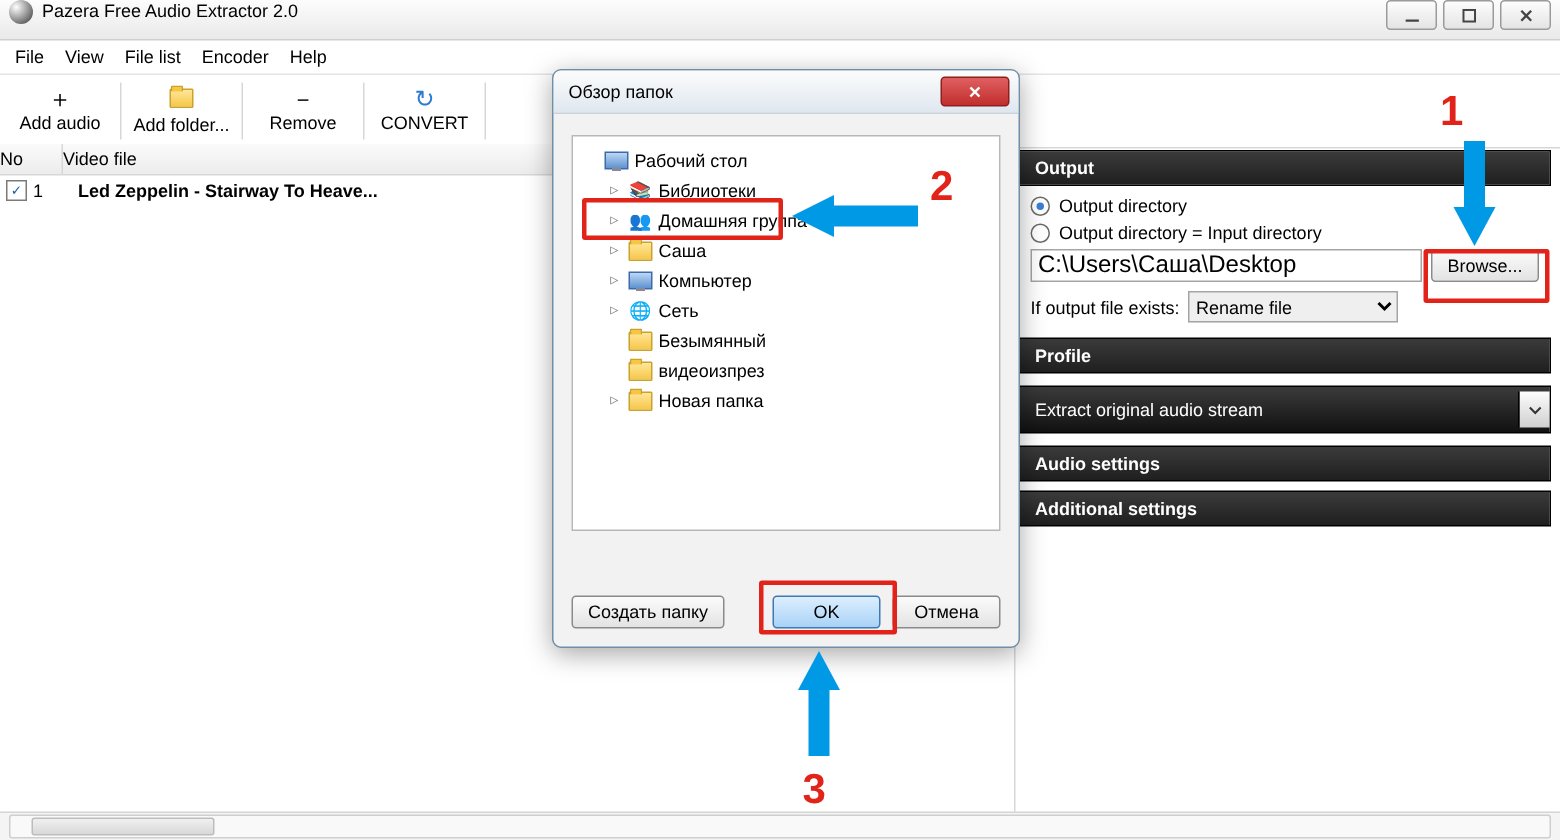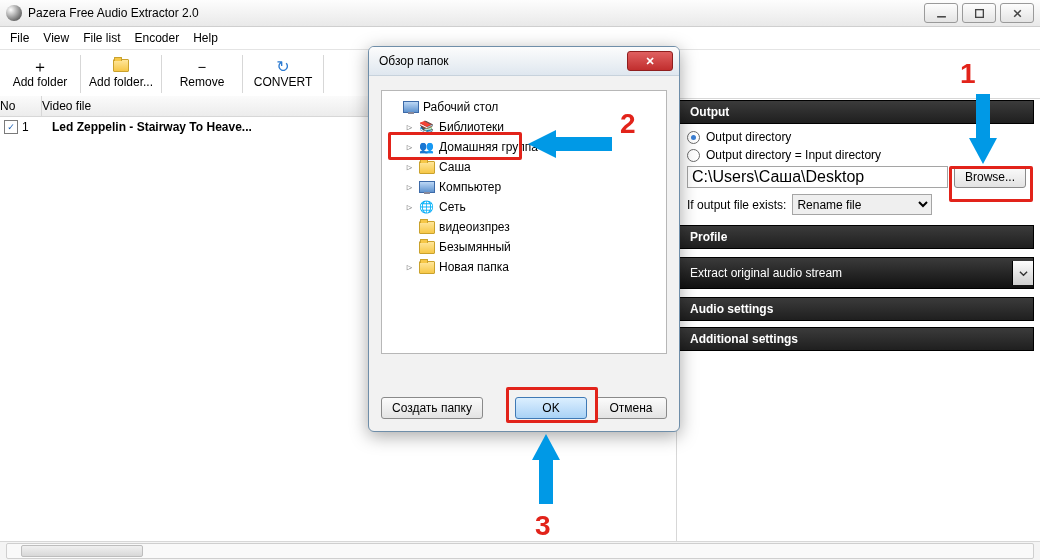--- a/index.html
+++ b/index.html
@@ -1,19 +1,19 @@
 <!DOCTYPE html>
 <html><head>
 <meta charset="utf-8">
 <style>
   html,body{margin:0;padding:0;font-family:"Segoe UI",Tahoma,sans-serif;font-size:12px;color:#000;background:#fff;}
   .app{position:relative;width:1040px;height:560px;overflow:hidden;background:#fff;}
 
   
-  .titlebar{height:26px;background:linear-gradient(#fdfdfd,#e9e9e9);border-bottom:1px solid #cfcfcf;display:flex;align-items:center;padding:0 6px;}
+  .titlebar{height:26px;background:linear-gradient(#fdfdfd,#e9e9e9);border-bottom:1px solid #cfcfcf;display:flex;padding:0 6px;}
   .titlebar .app-icon{width:16px;height:16px;border-radius:50%;background:radial-gradient(circle at 30% 30%,#fff,#999,#333);margin-right:6px;}
   .titlebar .title{flex:1;}
   .winbtn{width:32px;height:18px;border:1px solid #9a9a9a;border-radius:3px;margin-left:4px;background:linear-gradient(#fdfdfd,#e4e4e4);display:flex;align-items:center;justify-content:center;font-size:11px;color:#444;}
   .winbtn svg{width:11px;height:11px;}
 
   .menubar{height:22px;display:flex;align-items:center;gap:14px;padding:0 10px;border-bottom:1px solid #e4e4e4;}
   .menubar span{cursor:default;}
 
   .toolbar{height:48px;display:flex;align-items:center;border-bottom:1px solid #d7d7d7;}
   .tbtn{display:flex;flex-direction:column;align-items:center;justify-content:center;width:80px;height:48px;}
@@ -113,21 +113,21 @@
     <span>File</span>
     <span>View</span>
     <span>File list</span>
     <span>Encoder</span>
     <span>Help</span>
   </div>
 
   <div class="toolbar">
     <div class="tbtn">
       <div class="ic">＋</div>
-      <div>Add folder</div>
+      <div>Add audio</div>
     </div>
     <div class="tsep"></div>
     <div class="tbtn">
       <div class="ic"><span class="fld" style="display:inline-block"></span></div>
       <div>Add folder...</div>
     </div>
     <div class="tsep"></div>
     <div class="tbtn">
       <div class="ic">－</div>
       <div>Remove</div>
@@ -243,28 +243,28 @@
           <div class="tnode tree-l1">
             <span class="tw">▷</span>
             <span class="ticon" style="font-size: 12px;">🌐</span>
             <span>Сеть</span>
           </div>
           <div class="tnode tree-l1">
             <span class="tw"></span>
             <span class="ticon">
               <span class="fld"></span>
             </span>
+            <span>Безымянный</span>
+          </div>
+          <div class="tnode tree-l1">
+            <span class="tw"></span>
+            <span class="ticon">
+              <span class="fld"></span>
+            </span>
             <span>видеоизпрез</span>
-          </div>
-          <div class="tnode tree-l1">
-            <span class="tw"></span>
-            <span class="ticon">
-              <span class="fld"></span>
-            </span>
-            <span>Безымянный</span>
           </div>
           <div class="tnode tree-l1">
             <span class="tw">▷</span>
             <span class="ticon">
               <span class="fld"></span>
             </span>
             <span>Новая папка</span>
           </div>
         </div>
     </div>

